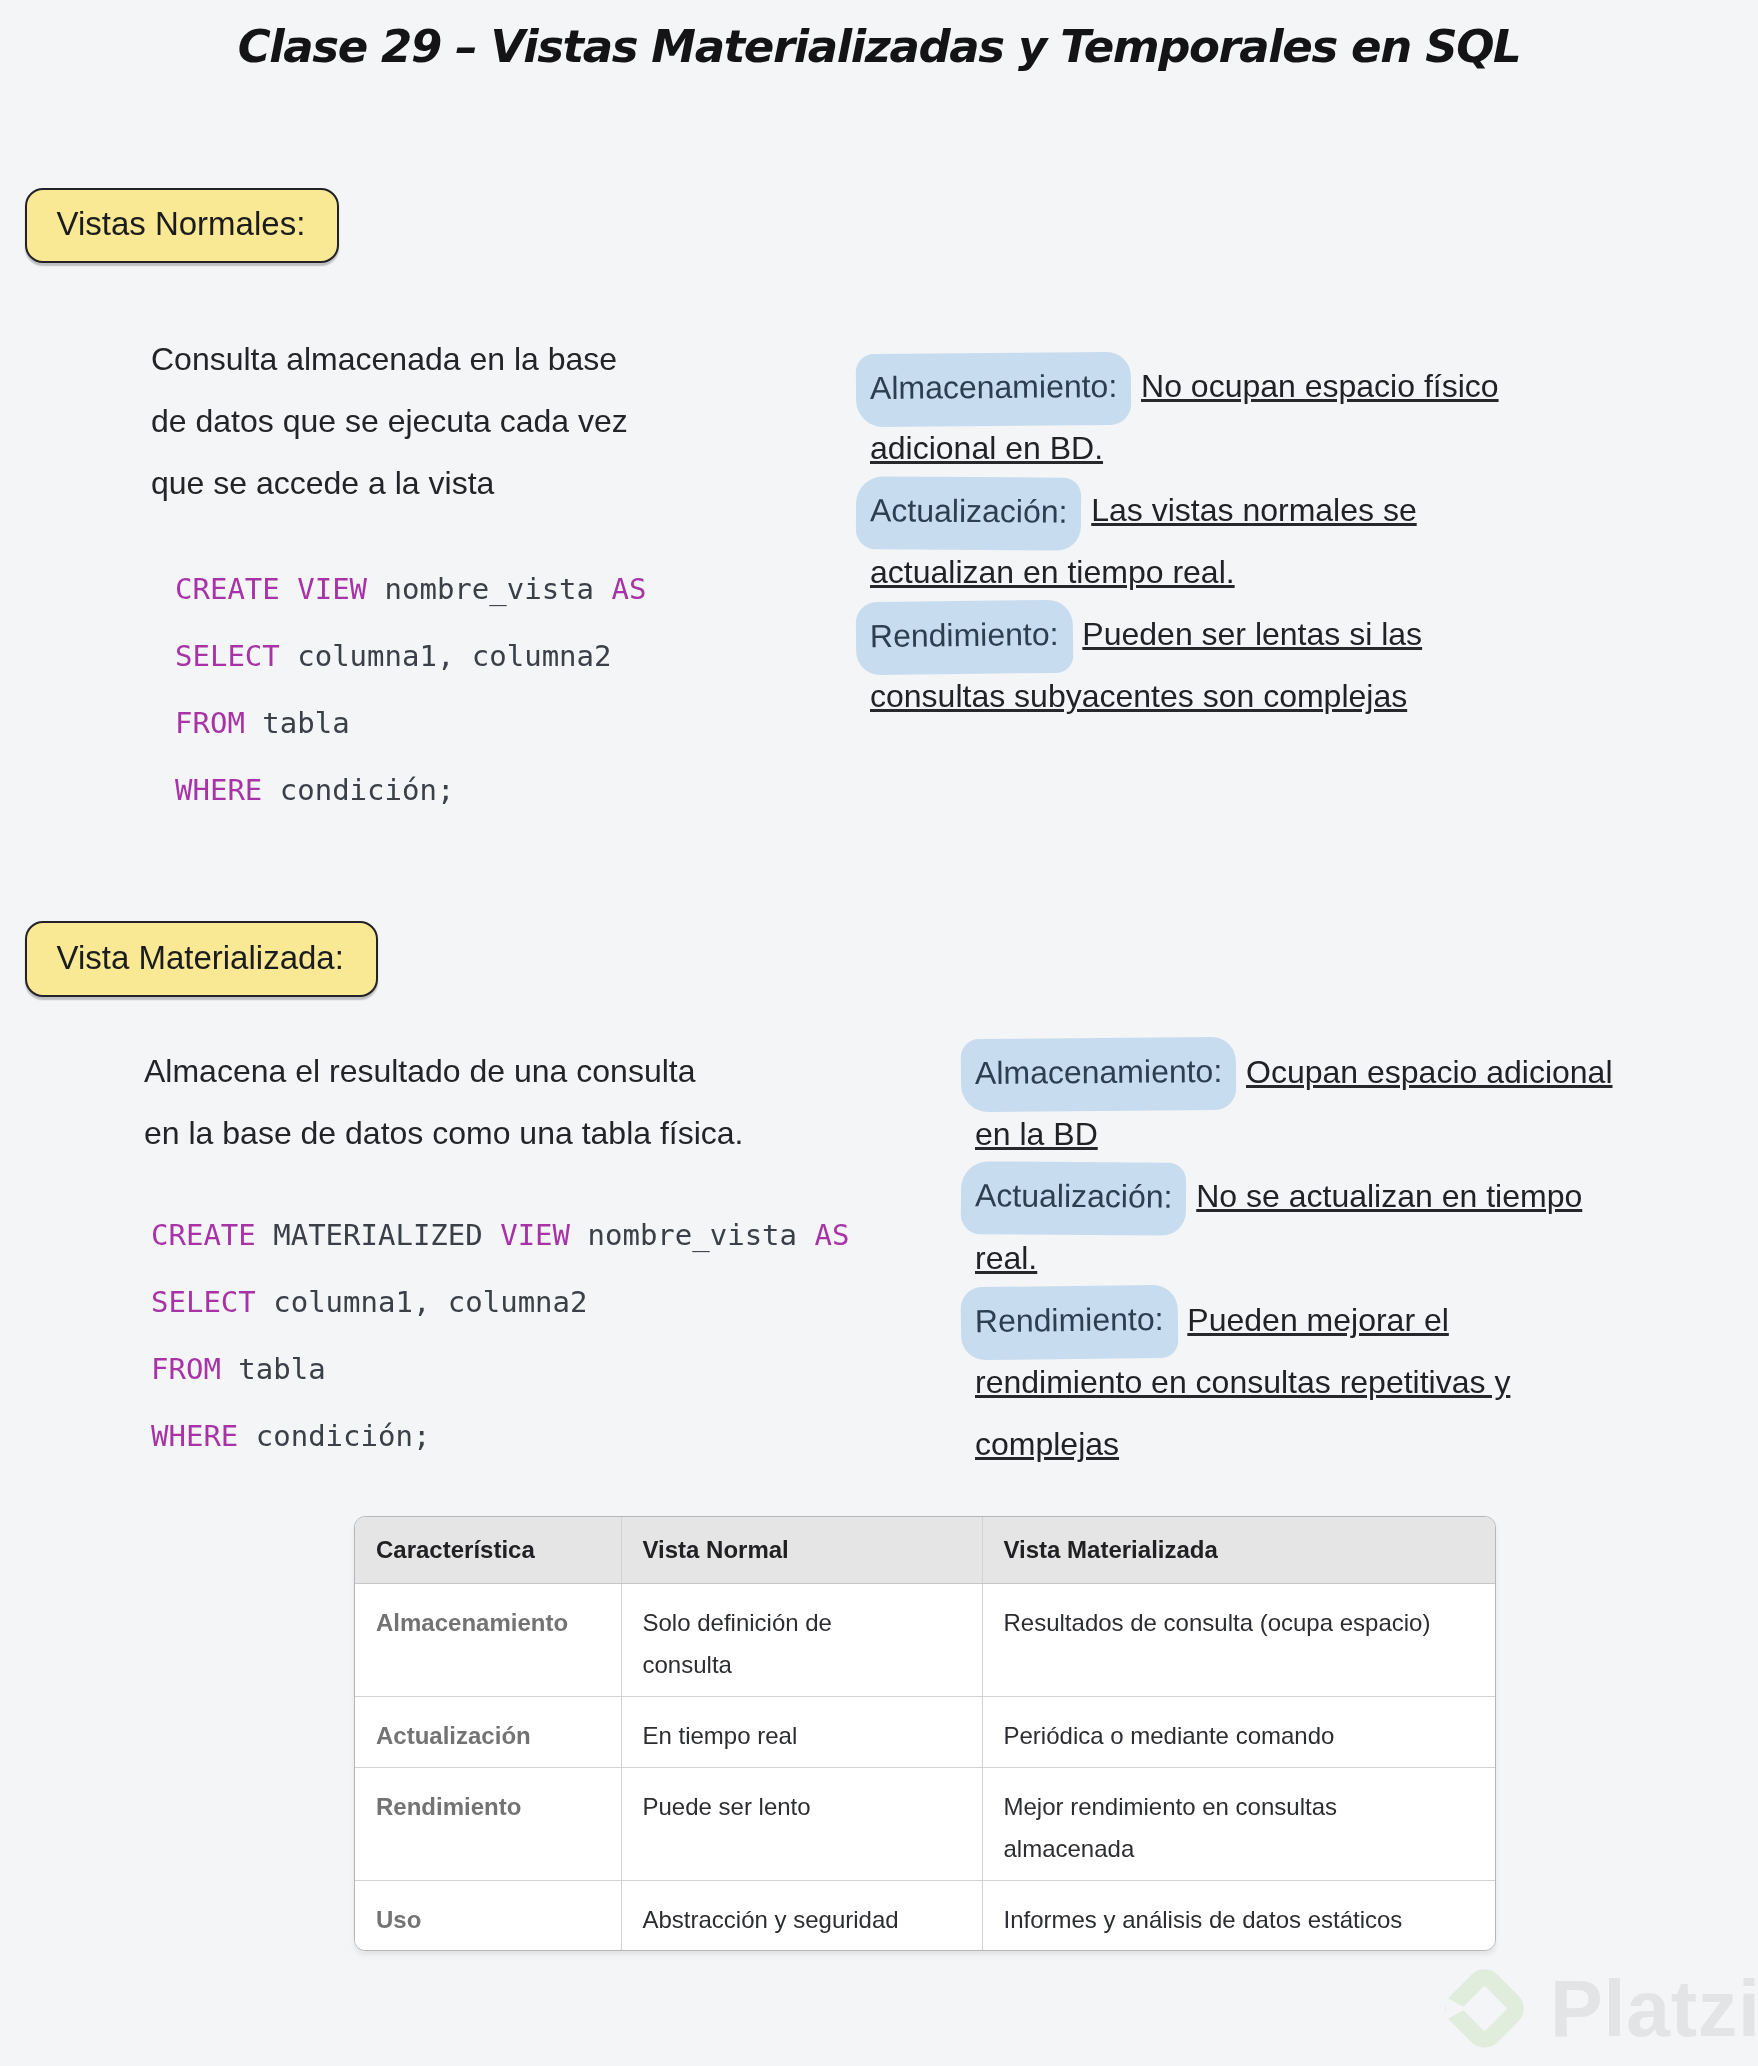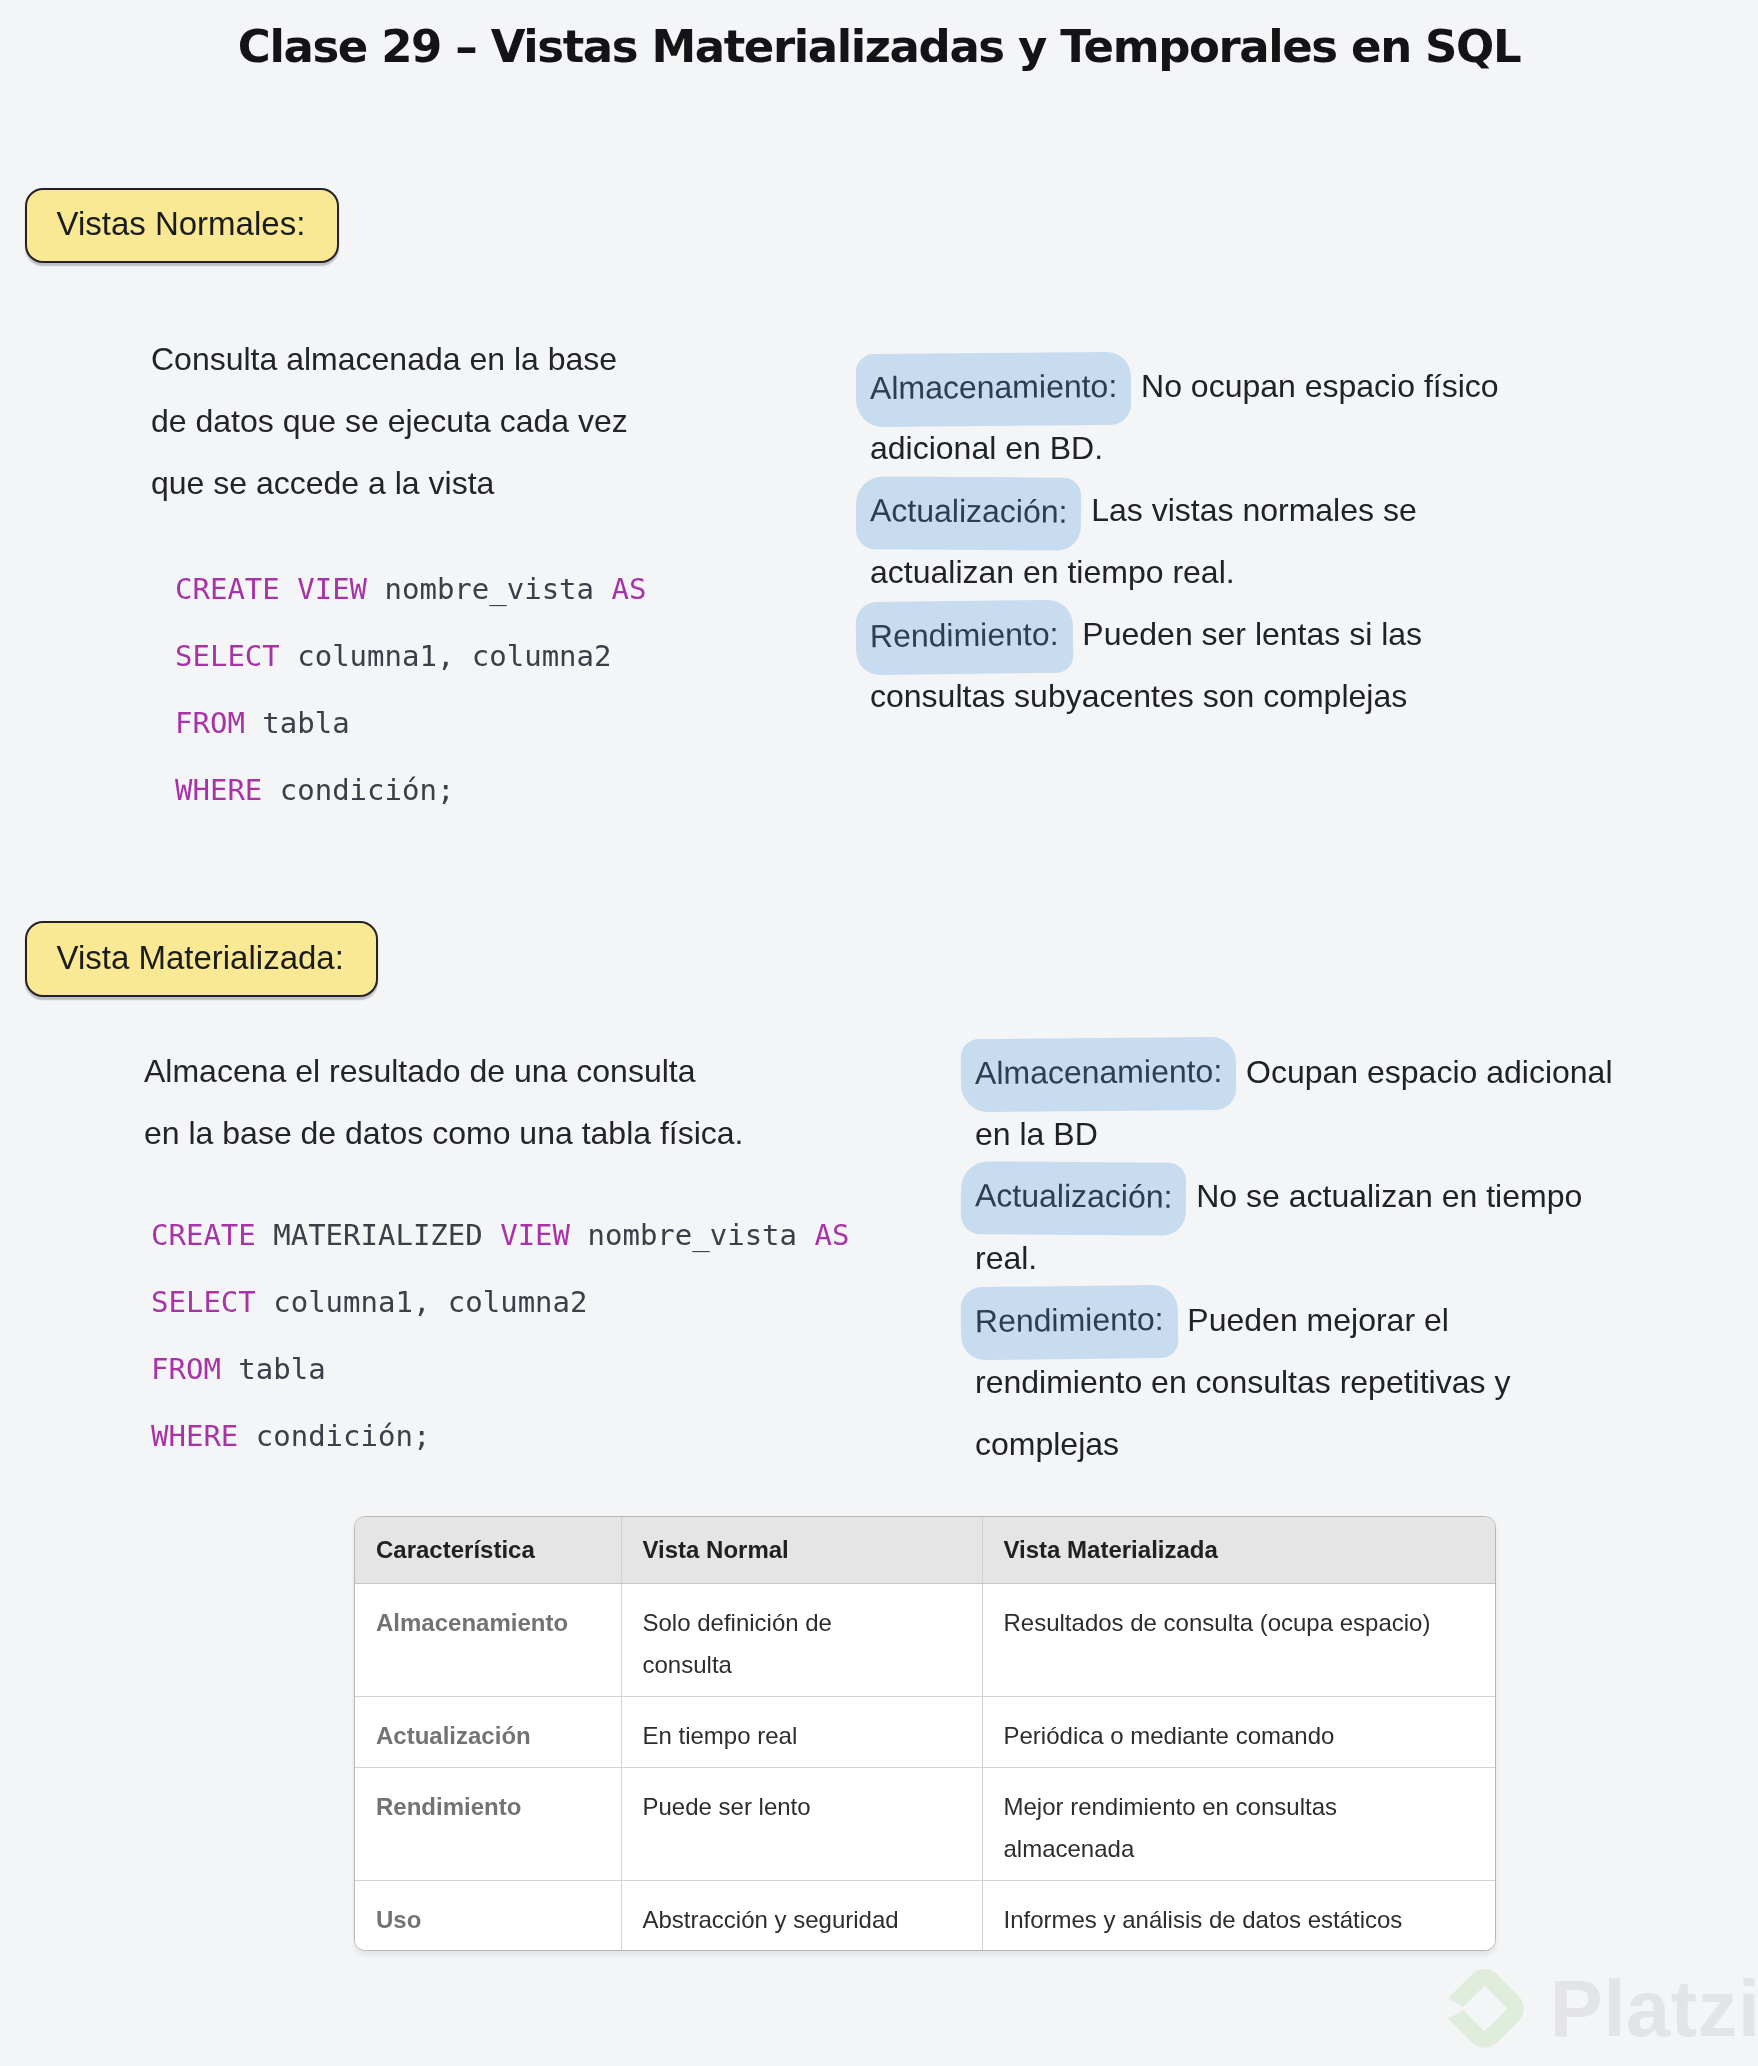--- a/index.html
+++ b/index.html
@@ -6,37 +6,37 @@
     --page-bg:#f4f5f7; --body-text:#26282b; --label-bg:#f9e894; --label-border:#232327;
     --highlight:#c8dcef; --highlight-text:#2b3f51; --keyword:#a733a7; --code-text:#3b4048;
     --table-border:#b5b6b8; --table-line:#d2d2d3; --table-header-bg:#e5e5e6;
     --watermark-green:#dcebd7; --watermark-gray:#e3e4e6;
   }
   html,body{margin:0;padding:0;background:var(--page-bg);}
   .page{position:relative;width:1758px;height:2066px;overflow:hidden;
         background:var(--page-bg);font-family:"Liberation Sans",sans-serif;color:var(--body-text);}
 
   .title{margin:0;padding-top:21px;text-align:center;font-family:"DejaVu Sans",sans-serif;
-         font-weight:900;font-size:45px;line-height:52px;letter-spacing:-1.4px;color:#141416;}
+         font-weight:900;font-size:45px;line-height:52px;letter-spacing:-1.4px;color:#141416;font-style:italic;}
 
   .intro{margin:55px 21px 0 21px;font-size:33px;line-height:52px;color:#28292c;}
   .intro span{display:block;}
 
   .label-box{display:inline-block;background:var(--label-bg);border:2.8px solid var(--label-border);
              border-radius:18px;padding:15.4px 32px 18px 29.5px;font-size:33px;color:#1b1c1e;
              box-shadow:0 2.1px 1.4px rgba(30,30,40,.25);}
   .label-box.first{margin:60px 0 16px 25px;}
   .label-box.second{margin:97px 0 0 25px;}
 
   .cols{display:flex;align-items:flex-start;}
   .cols-1{margin:49px 0 0 151px;}
   .cols-2{margin:43px 0 0 144px;}
   .left-1{width:631px;flex:none;}
   .left-2{width:673px;flex:none;}
-  .right-col{width:638px;flex:none;}
+  .right-col{width:638px;flex:none;text-decoration:underline;}
   .right-1{margin-left:88px;padding-top:27px;}
   .right-2{margin-left:158px;padding-top:1.4px;}
 
   .desc{margin:0;font-size:32px;line-height:62px;color:#232427;}
   .desc span{display:block;white-space:nowrap;}
 
   .code{margin:42px 0 0 24px;font-family:"DejaVu Sans Mono",monospace;
         font-size:29px;line-height:67px;}
   .code-2{margin-left:7px;margin-top:38px;}
   .code div{white-space:pre;}

